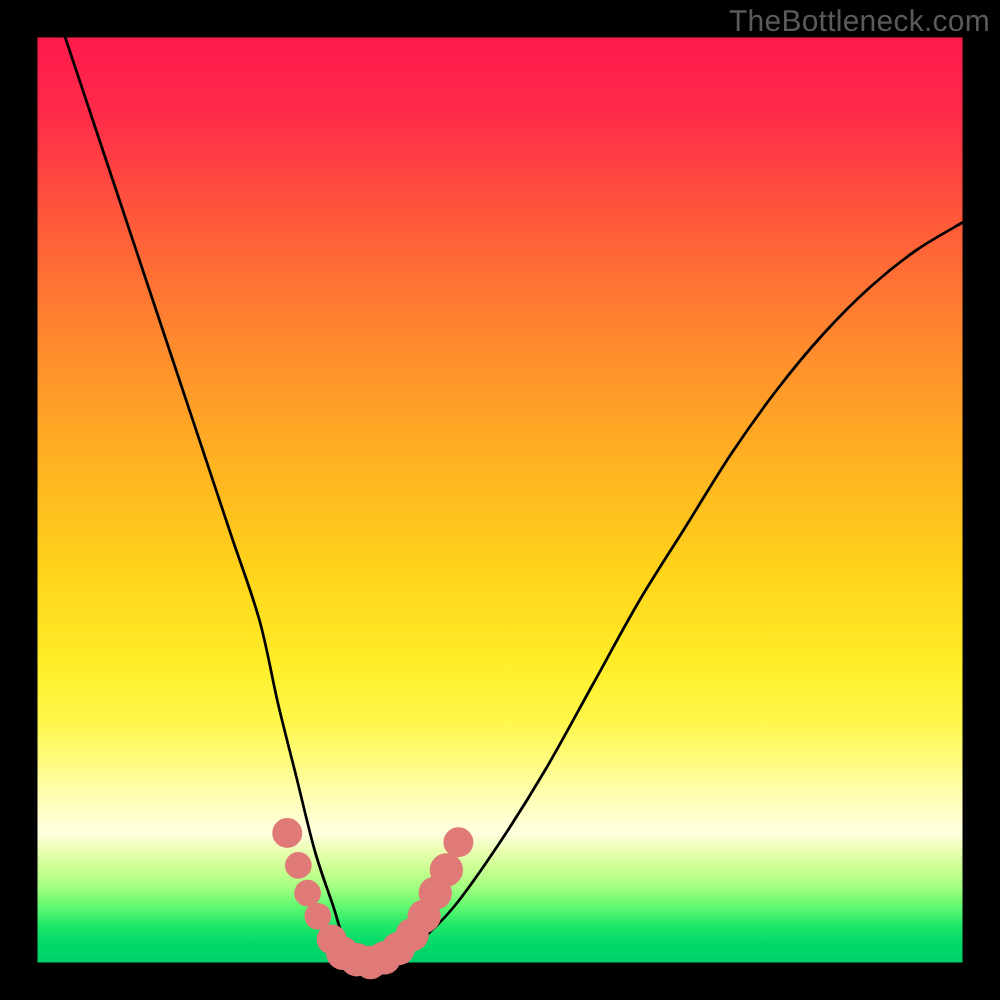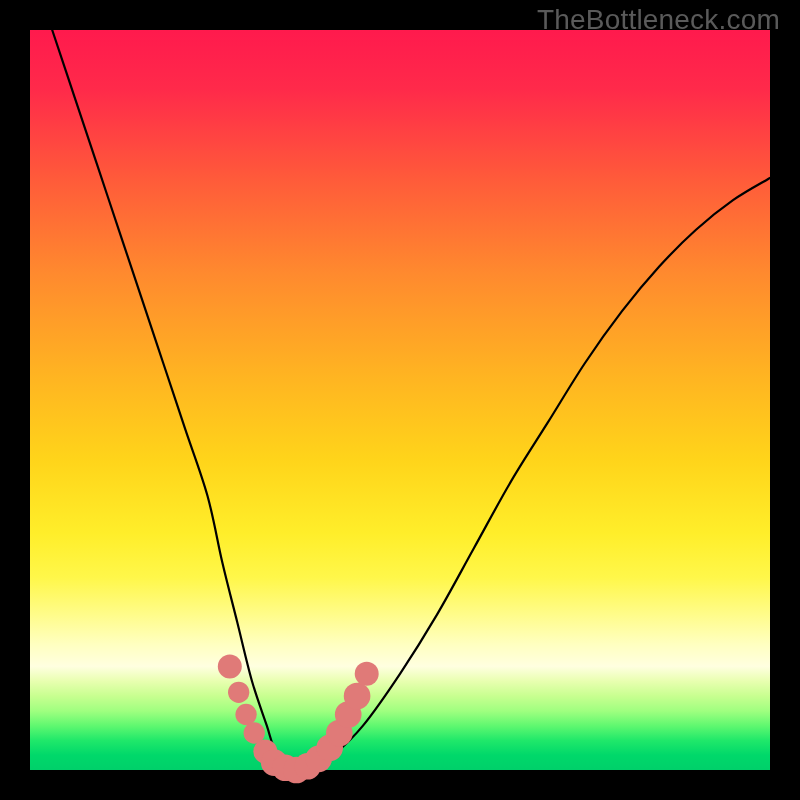--- a/index.html
+++ b/index.html
@@ -51,23 +51,23 @@
     position: absolute;
     left: 0;
     top: 0;
     width: 740px;
     height: 740px;
     overflow: visible;
   }
   .watermark {
     position: absolute;
     top: 4px;
-    right: 20px;
+    right: 8px;
     color: #5a5a5a;
-    font-size: 28px;
+    font-size: 24px;
     font-weight: 400;
     letter-spacing: 0.2px;
     user-select: none;
   }
 </style>
 </head>
 <body>
 
 <div class="frame">
 

